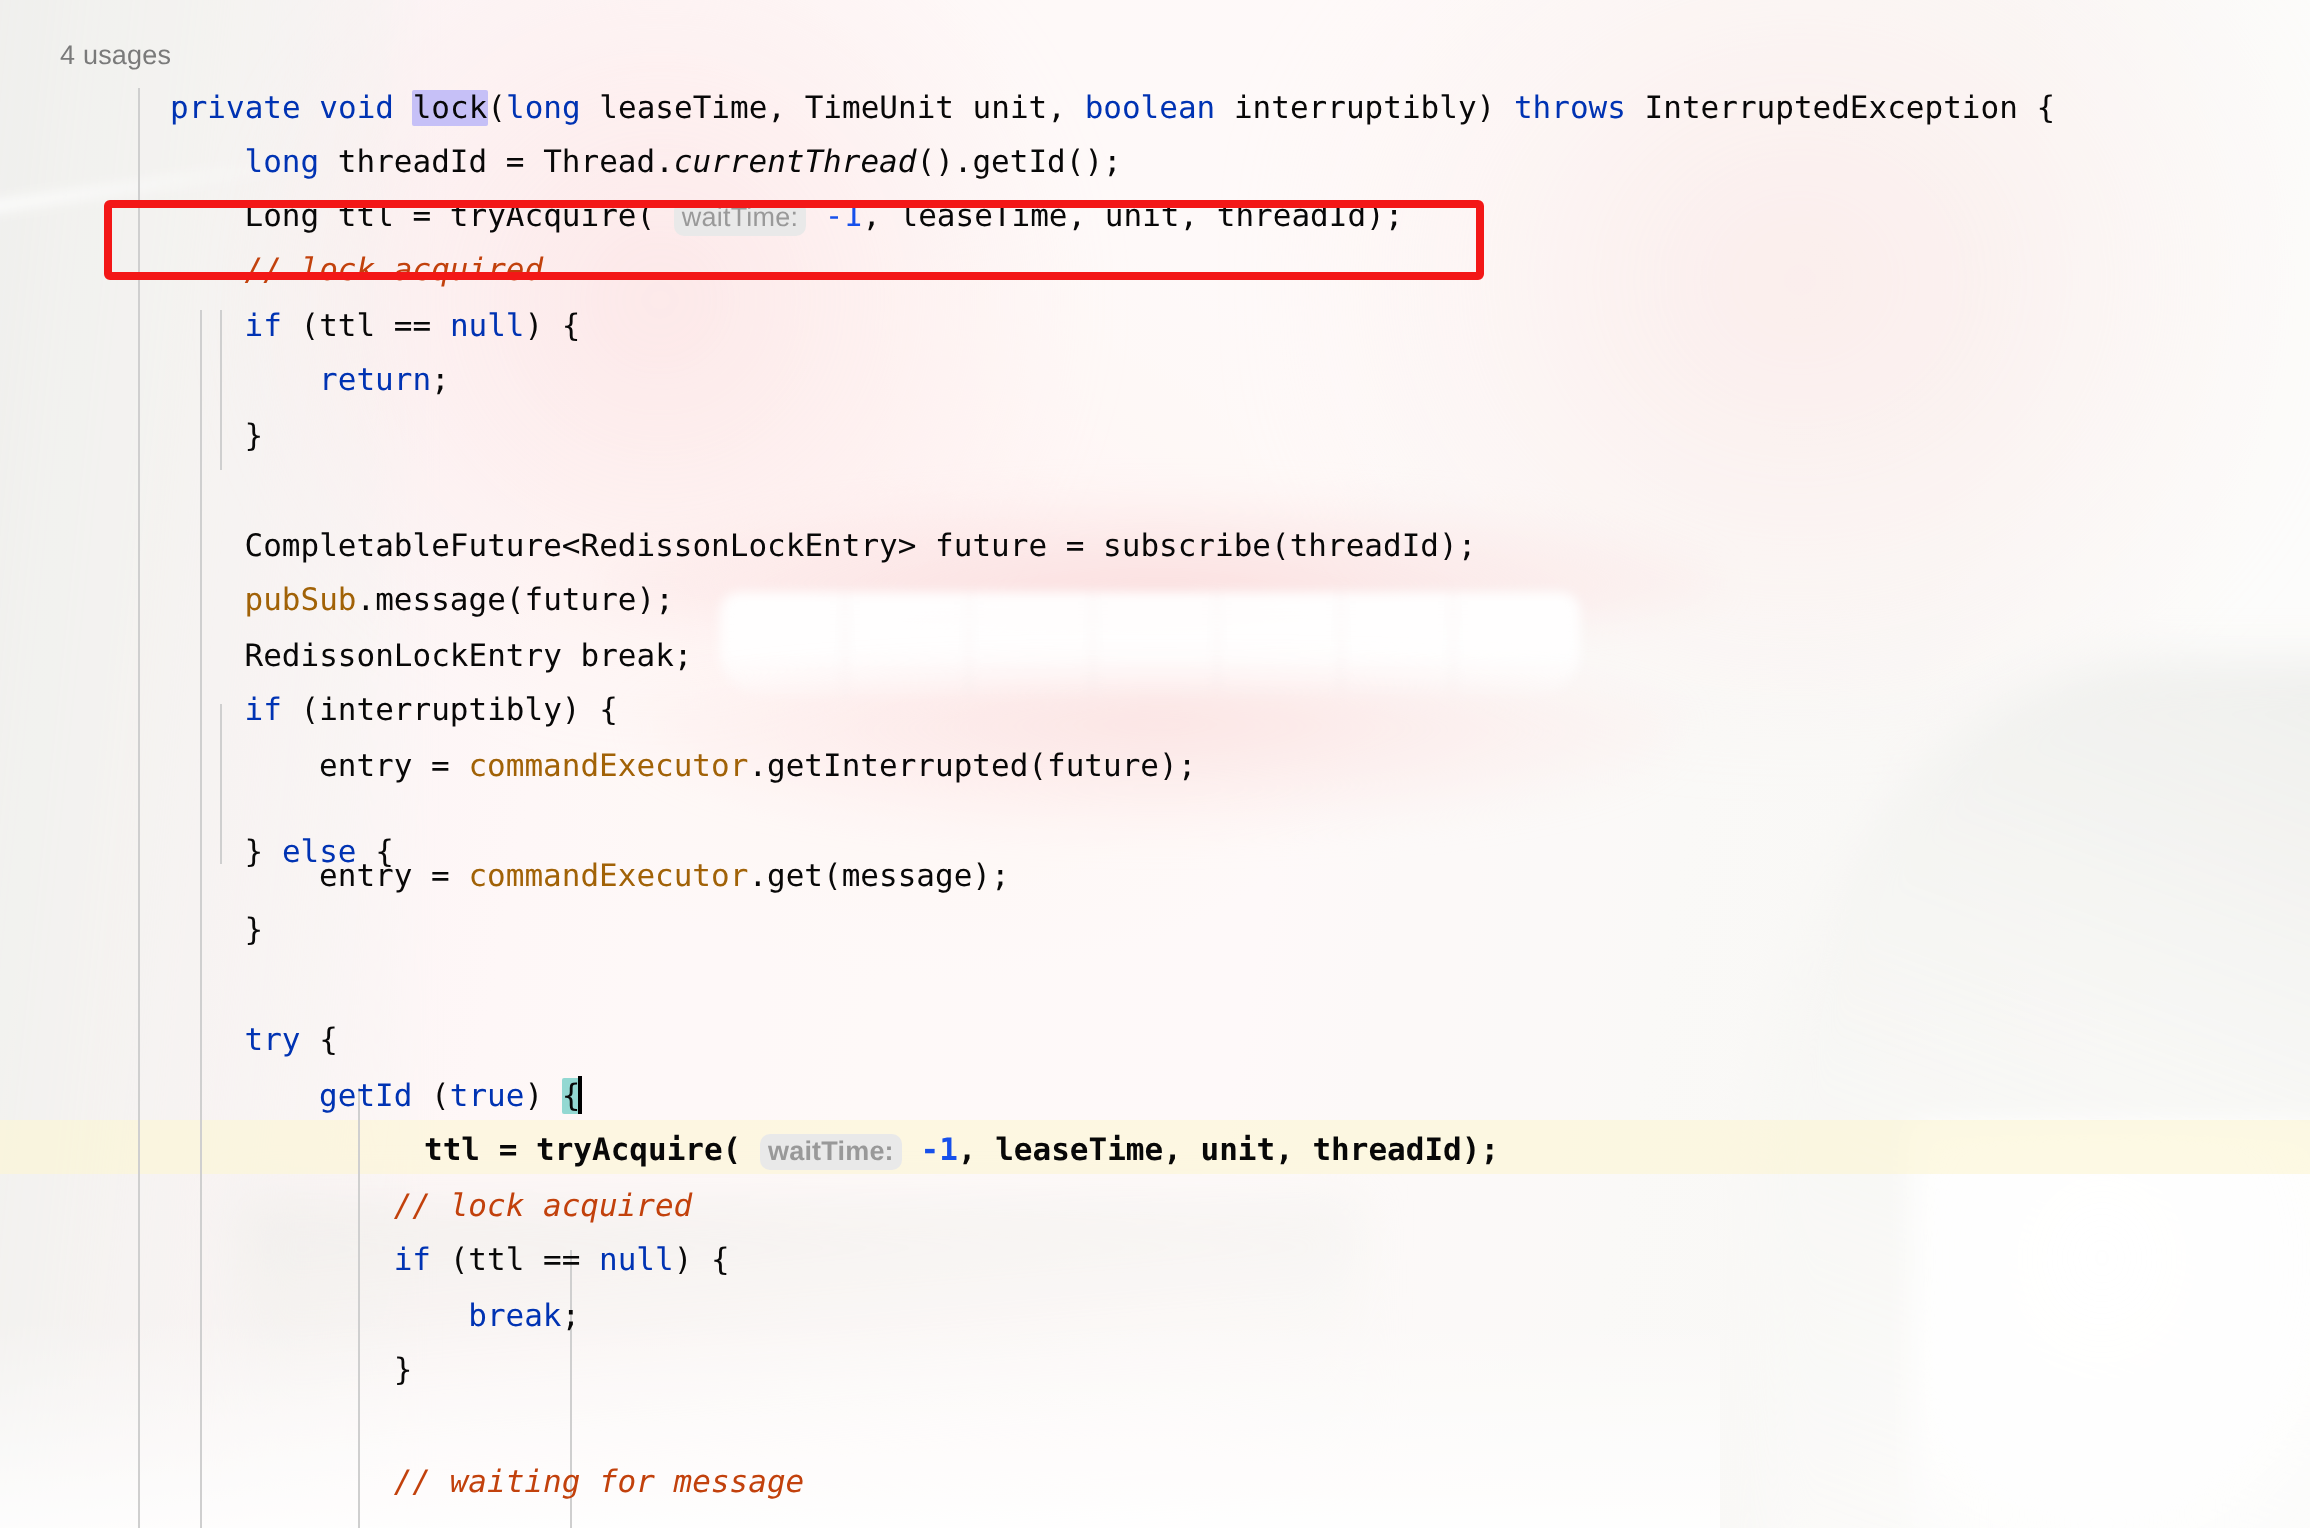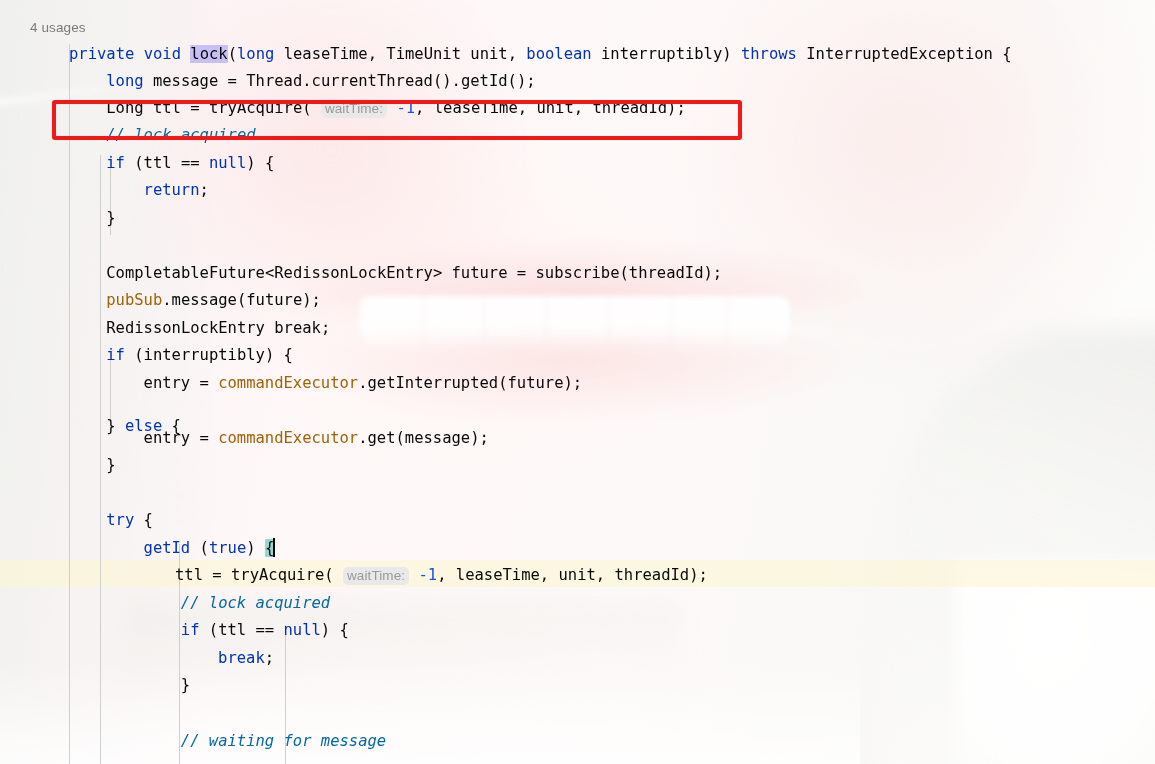--- a/index.html
+++ b/index.html
@@ -143,28 +143,29 @@
   }
   .line {
     position:absolute;
     left:0;
     height:27px;
     line-height:27px;
     font-size:15.5px;
     white-space:pre;
     color:#080808;
     letter-spacing:0px;
+    padding-left:16px;
   }
 
   
   .kw   { color:#0033b3; }
   .num  { color:#1750eb; }
   .fld  { color:#a16207; }
-  .cmt  { color:#0369a1; font-style:italic; }
-  .ital { }
+  .cmt  { color:#c2410c; font-style:italic; }
+  .ital { font-style:italic; }
   .ident-hl {
     background:#c6c0f7;
     border-radius:1px;
   }
   .brace-hl {
     background:#93d8d2;
     border-radius:1px;
   }
   .caret {
     display:inline-block;
@@ -229,39 +230,39 @@
       <div class="indent-guide" style="left: 110px; top: 155px; height: 80px;"></div>
       <div class="indent-guide" style="left: 110px; top: 352px; height: 80px;"></div>
       <div class="indent-guide" style="left: 179px; top: 544px; height: 220px;"></div>
       <div class="indent-guide" style="left: 285px; top: 625px; height: 139px;"></div>
     </div>
 
   <div class="code-layer">
     <div class="usages">4 usages</div>
     <div id="code-lines">
         <div class="line" style="top: 41px; left: 69px;"><span class="kw">private</span><span> </span><span class="kw">void</span><span> </span><span class="ident-hl">lock</span><span>(</span><span class="kw">long</span><span> leaseTime, TimeUnit unit, </span><span class="kw">boolean</span><span> interruptibly) </span><span class="kw">throws</span><span> InterruptedException {</span></div>
-        <div class="line" style="top: 68px; left: 106.28px;"><span class="kw">long</span><span> message = Thread.</span><span class="ital">currentThread</span><span>().getId();</span></div>
+        <div class="line" style="top: 68px; left: 106.28px;"><span class="kw">long</span><span> threadId = Thread.</span><span class="ital">currentThread</span><span>().getId();</span></div>
         <div class="line" style="top: 95px; left: 106.28px;"><span>Long ttl = tryAcquire( </span><span class="hint">waitTime:</span><span> </span><span class="num">-1</span><span>, leaseTime, unit, threadId);</span></div>
         <div class="line" style="top: 122px; left: 106.28px;"><span class="cmt">// lock acquired</span></div>
         <div class="line" style="top: 150px; left: 106.28px;"><span class="kw">if</span><span> (ttl == </span><span class="kw">null</span><span>) {</span></div>
         <div class="line" style="top: 177px; left: 143.56px;"><span class="kw">return</span><span>;</span></div>
         <div class="line" style="top: 205px; left: 106.28px;"><span>}</span></div>
         <div class="line" style="top: 232px; left: 69px;"></div>
         <div class="line" style="top: 260px; left: 106.28px;"><span>CompletableFuture&lt;RedissonLockEntry&gt; future = subscribe(threadId);</span></div>
         <div class="line" style="top: 287px; left: 106.28px;"><span class="fld">pubSub</span><span>.message(future);</span></div>
         <div class="line" style="top: 315px; left: 106.28px;"><span>RedissonLockEntry break;</span></div>
         <div class="line" style="top: 342px; left: 106.28px;"><span class="kw">if</span><span> (interruptibly) {</span></div>
         <div class="line" style="top: 370px; left: 143.56px;"><span>entry = </span><span class="fld">commandExecutor</span><span>.getInterrupted(future);</span></div>
         <div class="line" style="top: 413px; left: 106.28px;"><span>} </span><span class="kw">else</span><span> {</span></div>
         <div class="line" style="top: 425px; left: 143.56px;"><span>entry = </span><span class="fld">commandExecutor</span><span>.get(message);</span></div>
         <div class="line" style="top: 452px; left: 106.28px;"><span>}</span></div>
         <div class="line" style="top: 480px; left: 69px;"></div>
         <div class="line" style="top: 507px; left: 106.28px;"><span class="kw">try</span><span> {</span></div>
         <div class="line" style="top: 535px; left: 143.56px;"><span class="kw">getId</span><span> (</span><span class="kw">true</span><span>) </span><span class="brace-hl">{</span><span class="caret"></span></div>
-        <div class="line" style="top: 562px; left: 175px;"><span>ttl = tryAcquire( </span><span class="hint">waitTime:</span><span> </span><span class="num">-1</span><span>, leaseTime, unit, threadId);</span></div>
+        <div class="line" style="top: 562px; left: 196px; font-weight: bold;"><span>ttl = tryAcquire( </span><span class="hint">waitTime:</span><span> </span><span class="num">-1</span><span>, leaseTime, unit, threadId);</span></div>
         <div class="line" style="top: 590px; left: 180.84px;"><span class="cmt">// lock acquired</span></div>
         <div class="line" style="top: 617px; left: 180.84px;"><span class="kw">if</span><span> (ttl == </span><span class="kw">null</span><span>) {</span></div>
         <div class="line" style="top: 645px; left: 218.12px;"><span class="kw">break</span><span>;</span></div>
         <div class="line" style="top: 672px; left: 180.84px;"><span>}</span></div>
         <div class="line" style="top: 700px; left: 69px;"></div>
         <div class="line" style="top: 728px; left: 180.84px;"><span class="cmt">// waiting for message</span></div>
       </div>
   </div>
 
   <div class="redbox" id="redbox" style="left: 52px; top: 100px; width: 690px; height: 40px; border-color: rgb(243, 23, 23);"></div>

